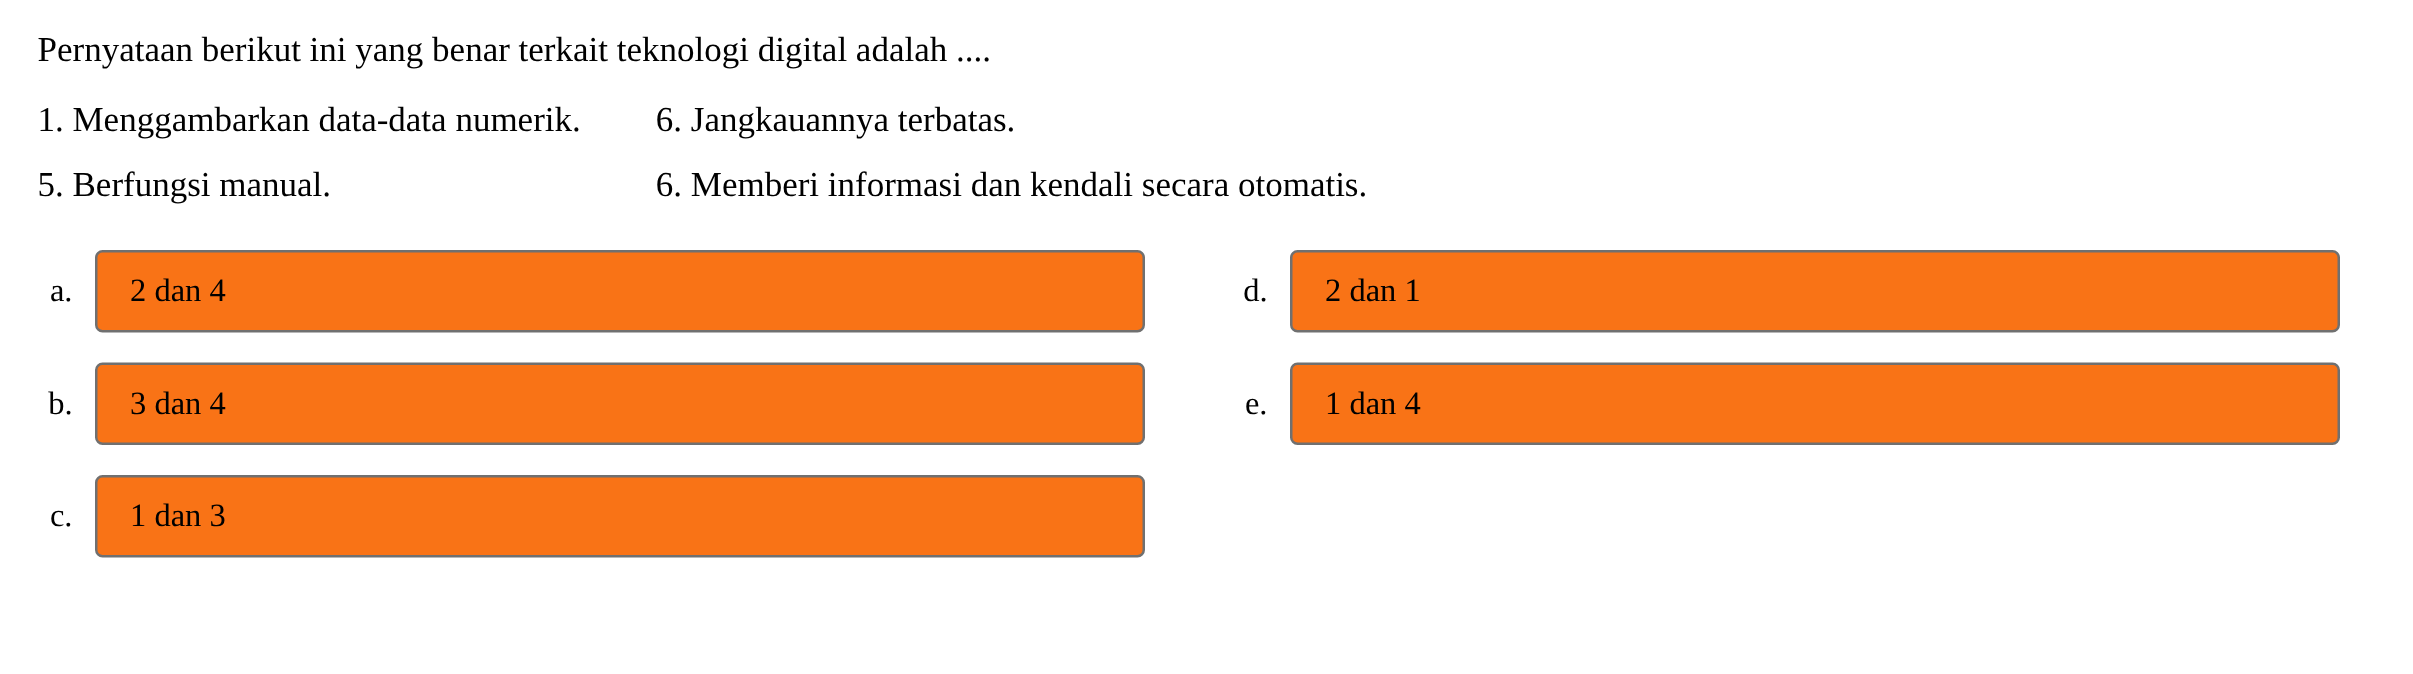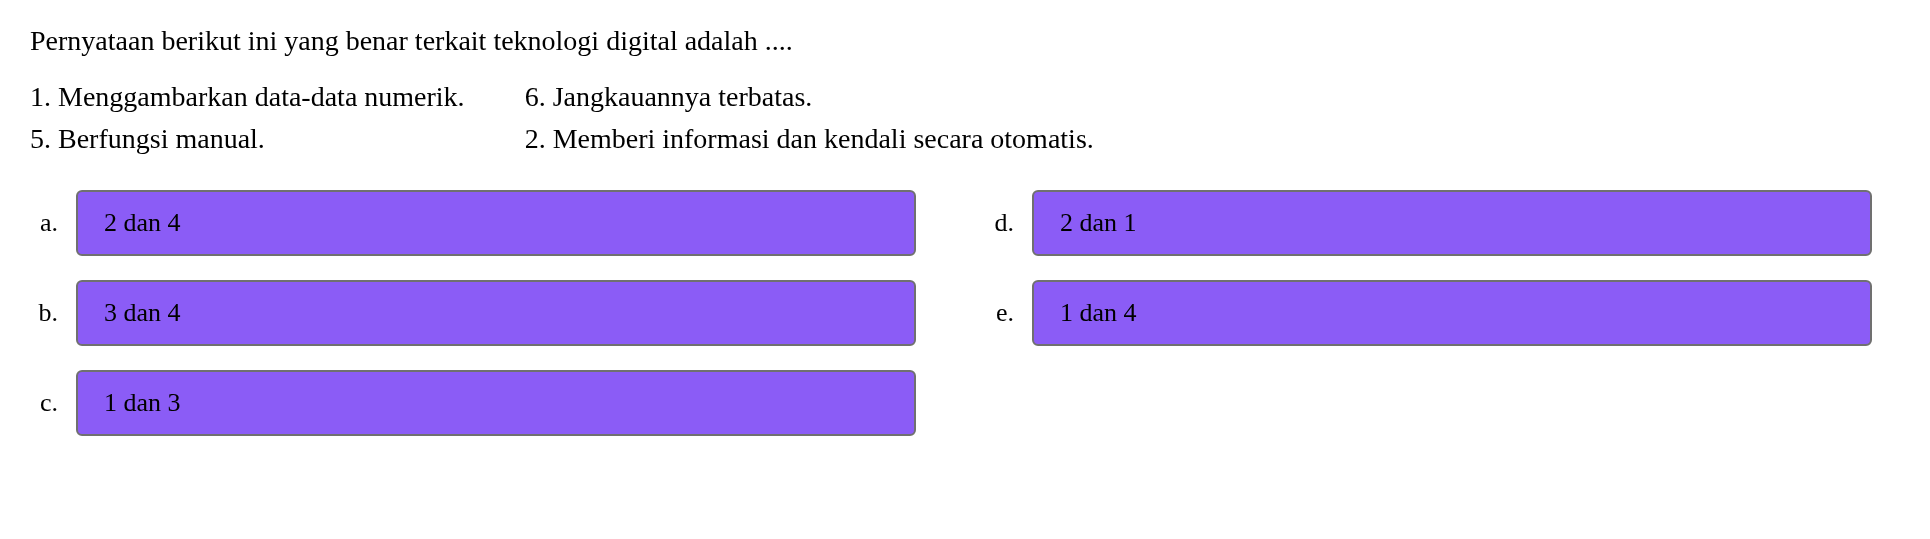--- a/index.html
+++ b/index.html
@@ -20,20 +20,21 @@
       line-height: 1.5;
     }
     .statements {
       display: flex;
       gap: 60px;
       margin-bottom: 30px;
     }
     .statements-col {
       display: flex;
       flex-direction: column;
+      gap: 10px;
     }
     .statement {
       font-size: 28px;
       line-height: 1.5;
     }
     .options-container {
       display: flex;
       gap: 70px;
     }
     .options-col {
@@ -51,37 +52,37 @@
       width: 28px;
       text-align: right;
     }
     .option-box {
       border: 2px solid #707070;
       border-radius: 6px;
       padding: 16px 26px;
       width: 840px;
       font-size: 26px;
       font-weight: 500;
-      background: #8b5cf6;
+      background: #f97316;
     }
   </style>
 </head>
 <body>
 
 <div>
   <div class="question-stem">Pernyataan berikut ini yang benar terkait teknologi digital  adalah ....</div>
 
   <div class="statements">
     <div class="statements-col">
       <div class="statement">1. Menggambarkan data-data numerik.</div>
       <div class="statement">5. Berfungsi manual.</div>
     </div>
     <div class="statements-col">
       <div class="statement">6. Jangkauannya terbatas.</div>
-      <div class="statement">2. Memberi informasi dan kendali secara otomatis.</div>
+      <div class="statement">6. Memberi informasi dan kendali secara otomatis.</div>
     </div>
   </div>
 
   <div class="options-container">
     <div class="options-col">
       <div class="option-row">
         <div class="option-letter">a.</div>
         <div class="option-box">2 dan 4</div>
       </div>
       <div class="option-row">

